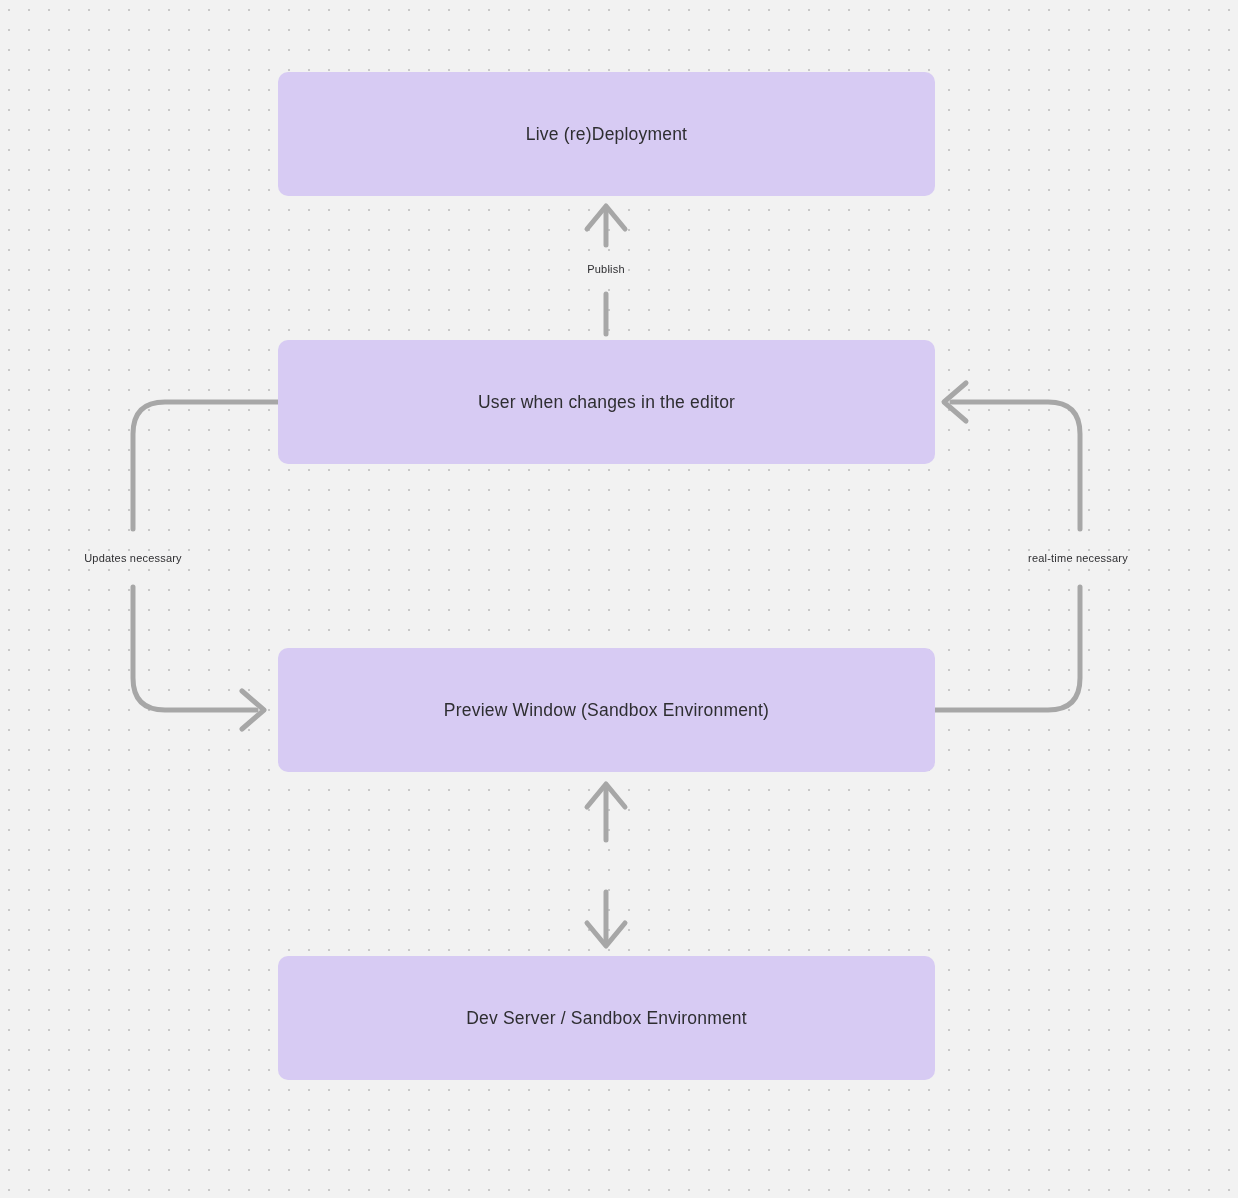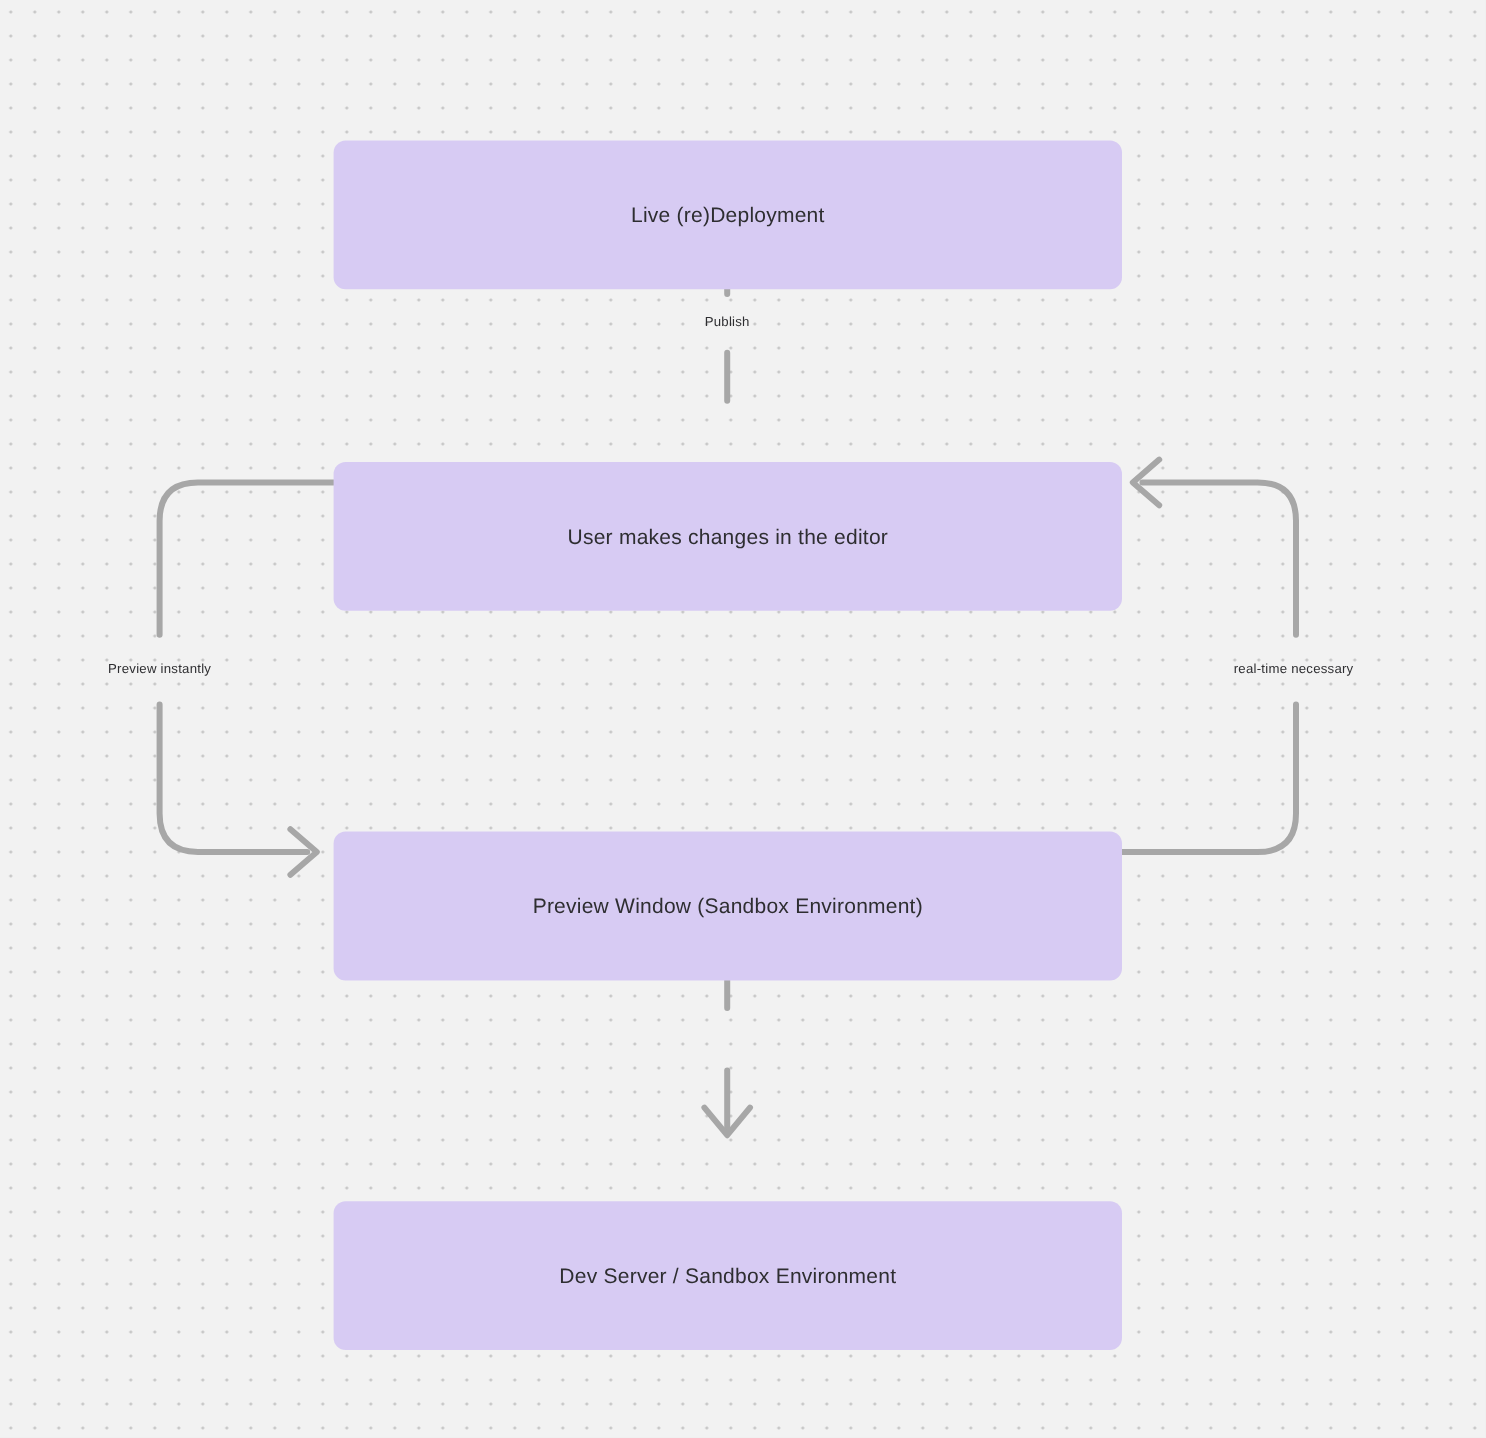--- a/index.html
+++ b/index.html
@@ -21,21 +21,20 @@
     position: absolute;
     left: 278px;
     width: 657px;
     height: 124px;
     background: var(--node-fill, #d7cbf3);
     border-radius: 10px;
     display: flex;
     align-items: center;
     justify-content: center;
     text-align: center;
-    margin-top: 45px;
   }
   .node-label {
     font-size: 17.5px;
     color: var(--text, #2e2e31);
     letter-spacing: 0.2px;
   }
   .edge-label {
     position: absolute;
     transform: translate(-50%, -50%);
     white-space: nowrap;
@@ -87,26 +86,26 @@
       <path d="M587 807 L606 784 L625 807"></path>
       <path d="M606 892 V942"></path>
       <path d="M587 923 L606 946 L625 923"></path>
     </g>
   </svg>
 
   <div class="node" style="top:72px">
     <span class="node-label">Live (re)Deployment</span>
   </div>
   <div class="node" style="top:340px">
-    <span class="node-label">User makes changes in the editor</span>
+    <span class="node-label">User when changes in the editor</span>
   </div>
   <div class="node" style="top:956px">
     <span class="node-label">Dev Server / Sandbox Environment</span>
   </div>
   <div class="node" style="top:648px">
     <span class="node-label">Preview Window (Sandbox Environment)</span>
   </div>
 
   <div class="edge-label" style="left:606px;  top:269px">Publish</div>
-  <div class="edge-label" style="left:133px;  top:558px">Preview instantly</div>
+  <div class="edge-label" style="left:133px;  top:558px">Updates necessary</div>
   <div class="edge-label" style="left:1078px; top:558px">real-time necessary</div>
 
 </div>
 
 </body></html>

